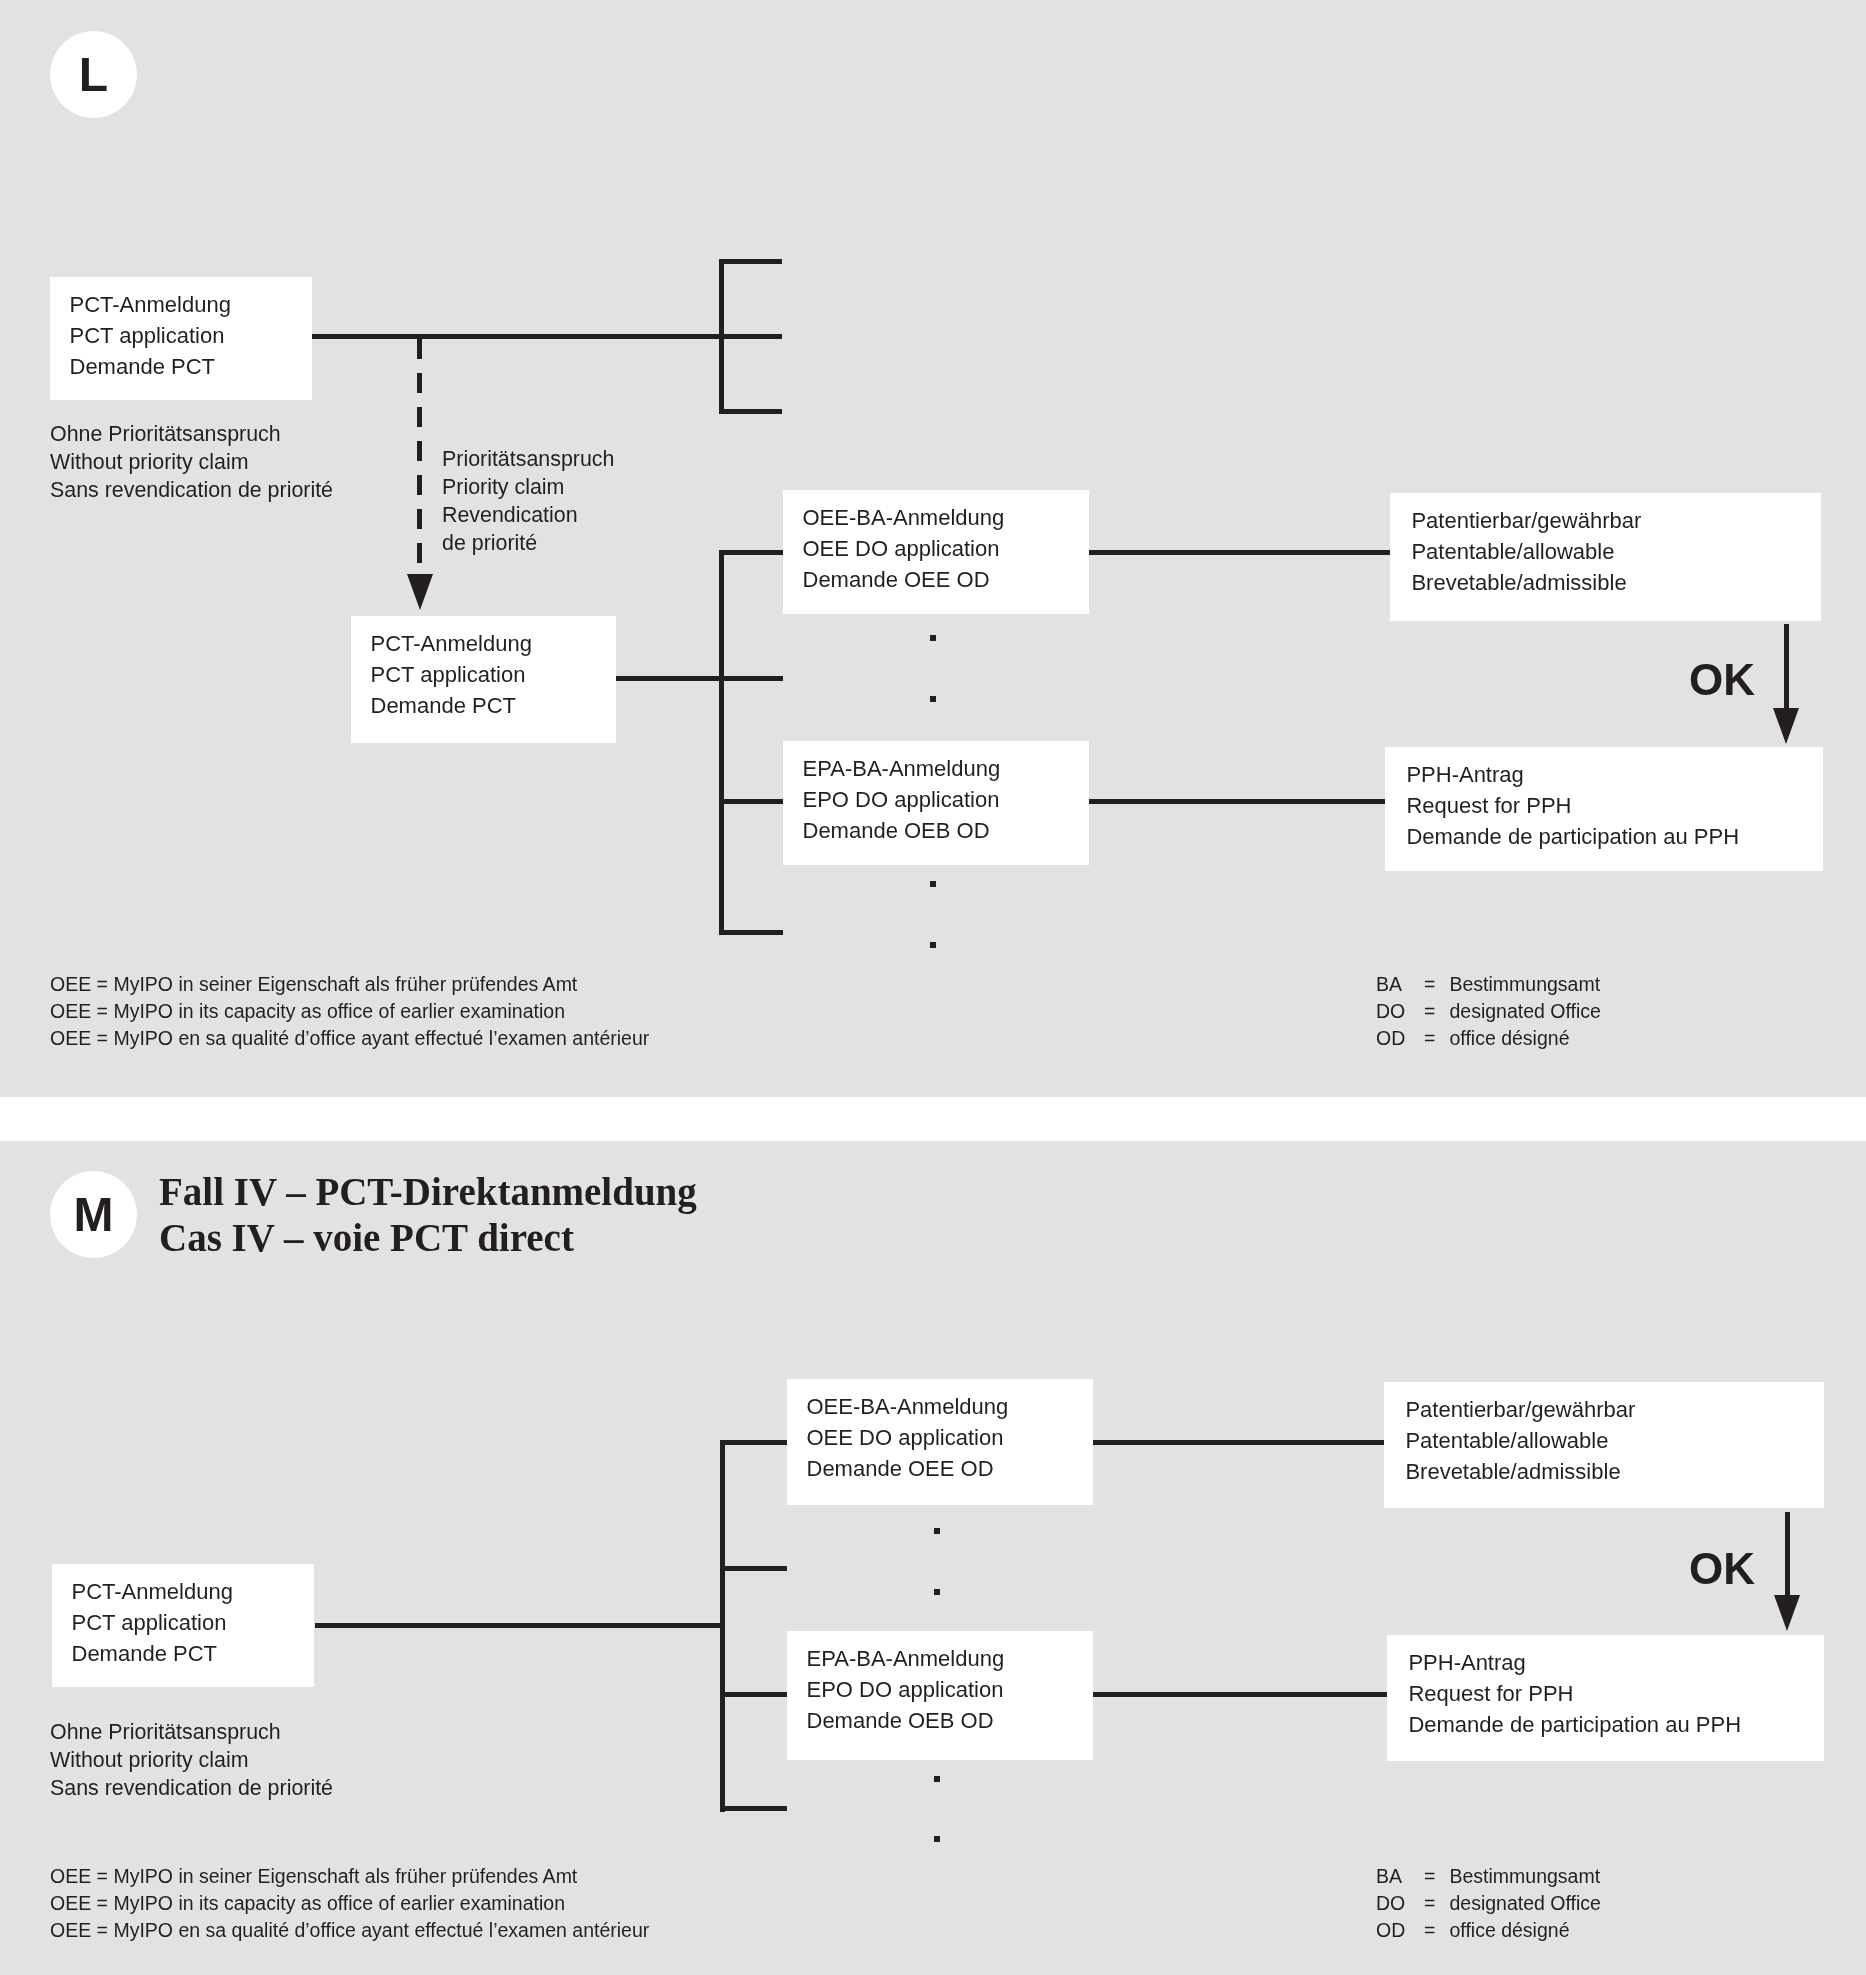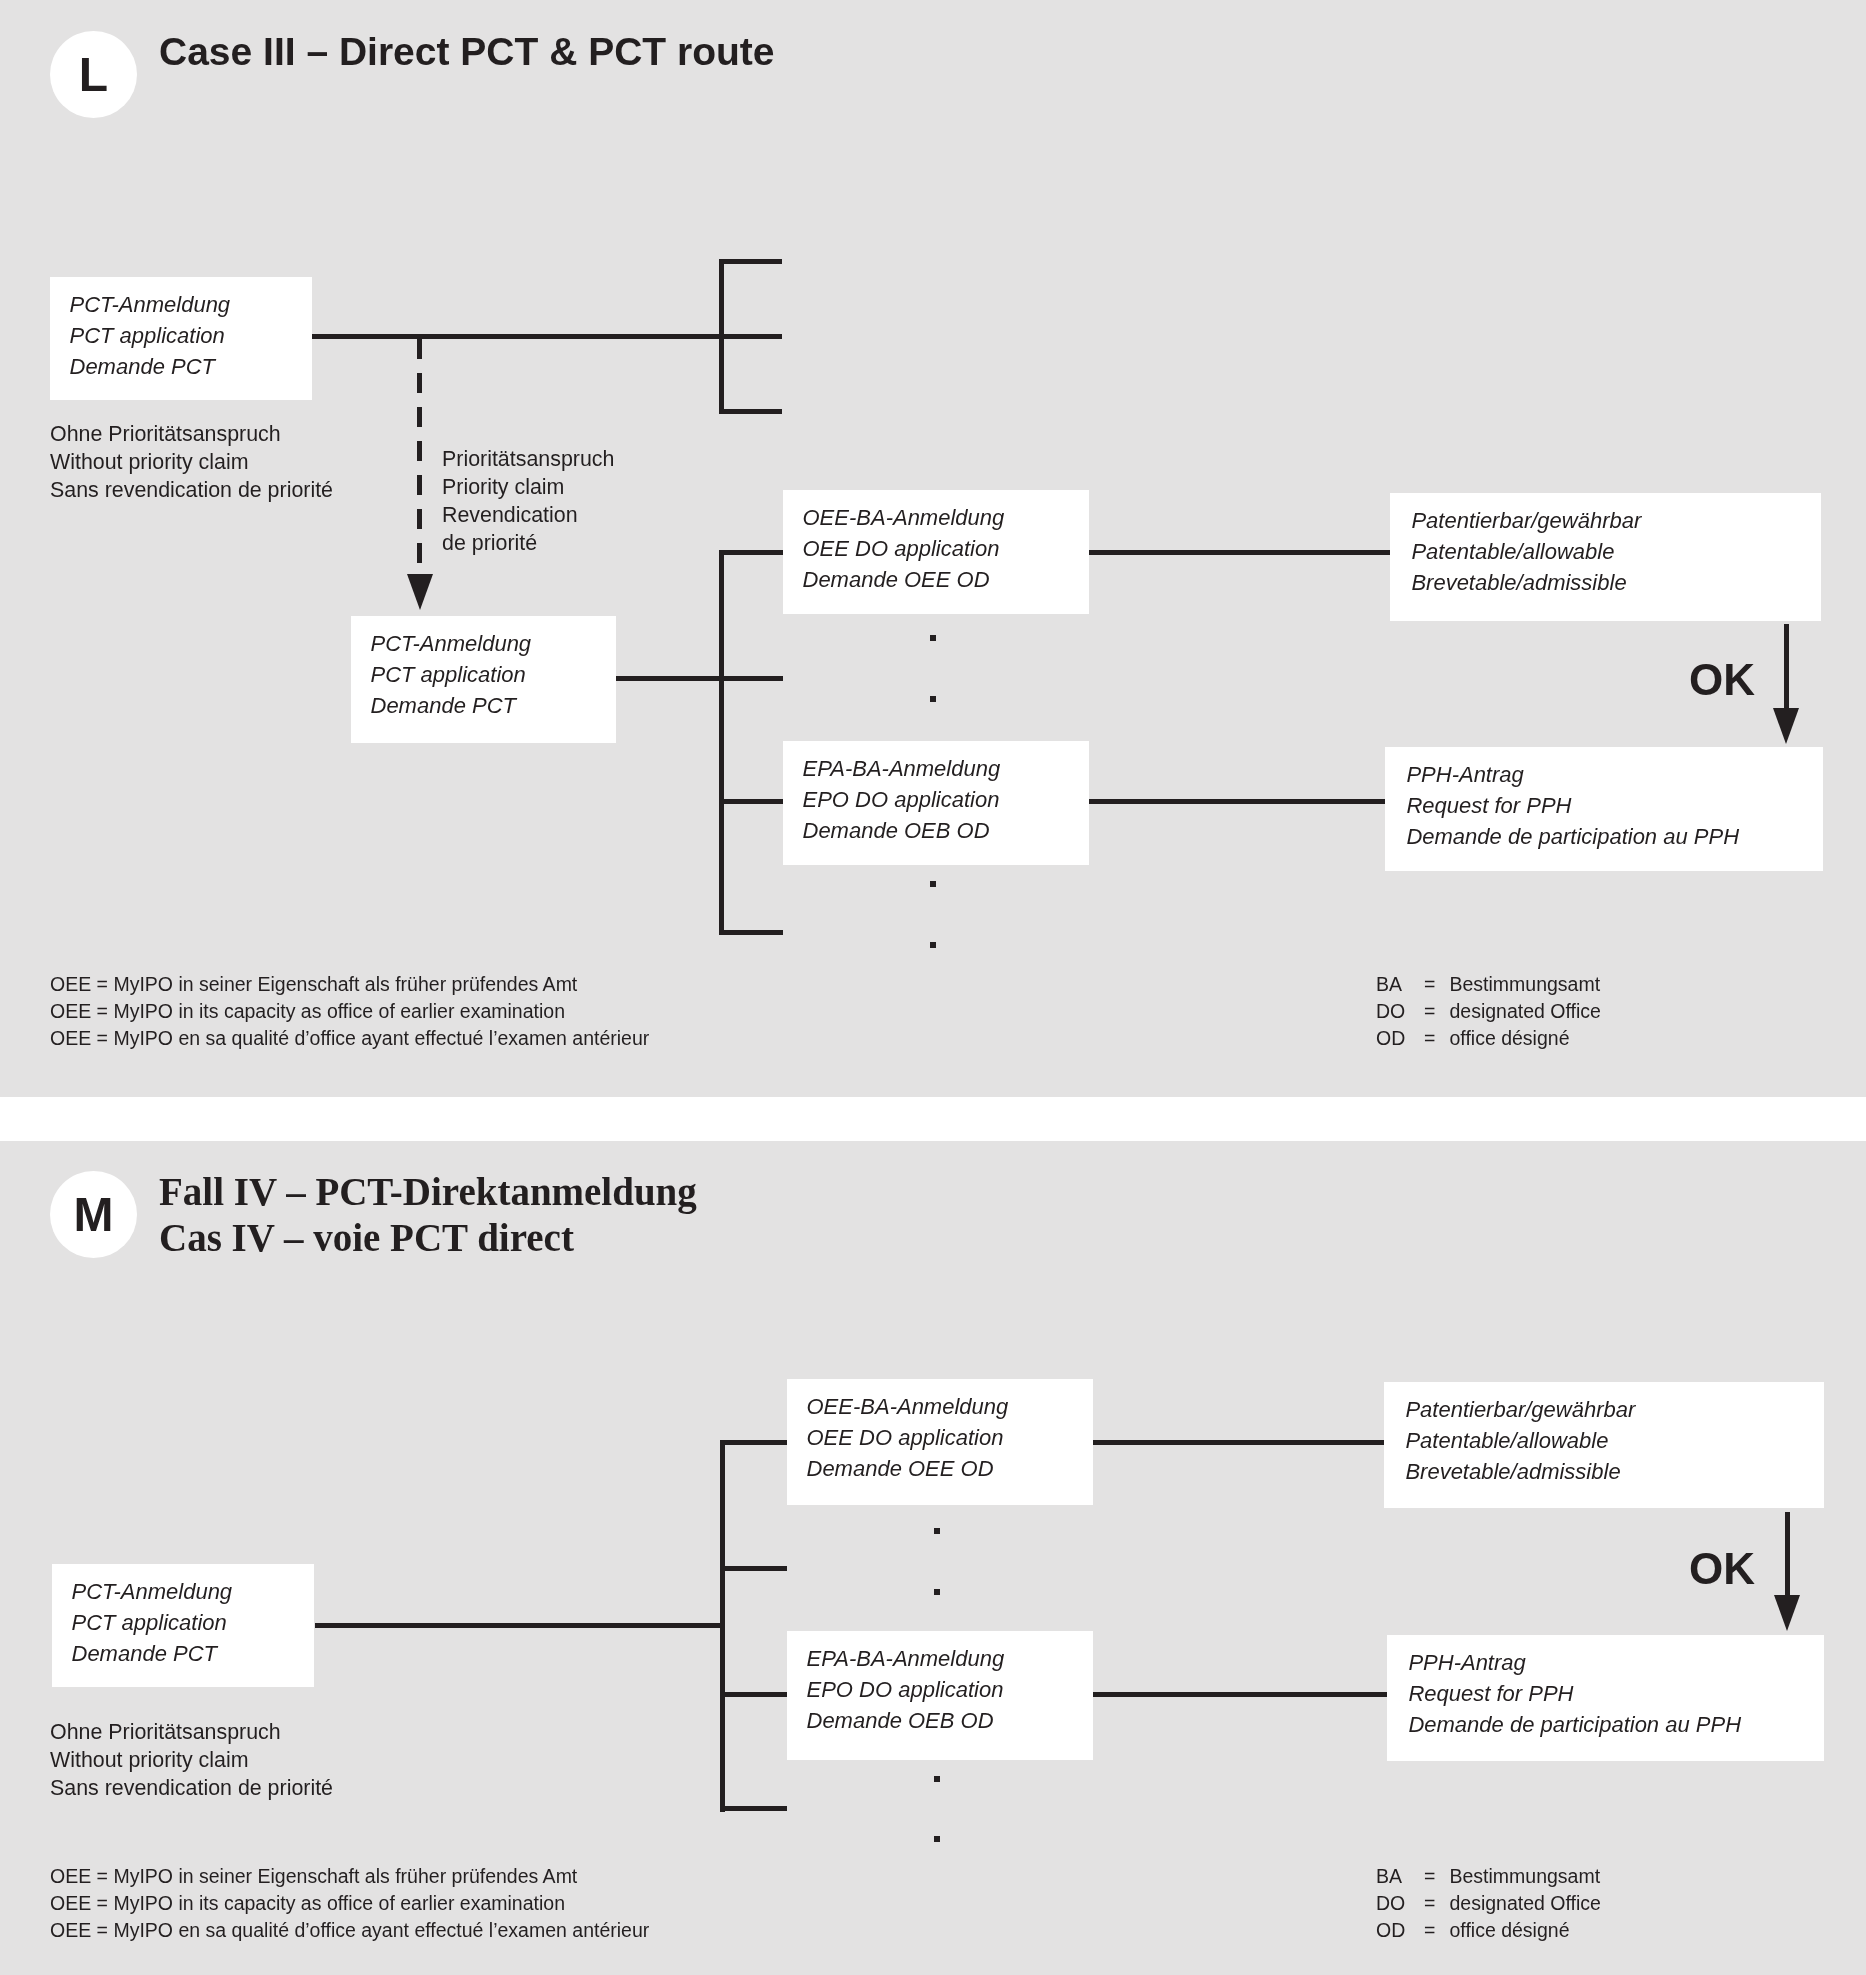--- a/index.html
+++ b/index.html
@@ -7,21 +7,21 @@
     position:relative;width:1867px;height:1975px;background:#ffffff;
     font-family:"Liberation Sans",sans-serif;color:#231f20;overflow:hidden;
   }
   .panel{position:absolute;left:0;width:1867px;background:#e3e2e2;}
   .badge{
     position:absolute;width:87px;height:87px;border-radius:50%;background:#ffffff;
     display:flex;align-items:center;justify-content:center;
     font-weight:bold;font-size:48px;line-height:1;
   }
   .title{position:absolute;font-weight:bold;font-size:39px;line-height:46px;white-space:nowrap;}
-  .box{position:absolute;background:#ffffff;font-style:italic;}
+  .box{position:absolute;background:#ffffff;}
   .bt{padding:12px 8.4px 0 19.5px;font-size:22px;line-height:31px;white-space:nowrap;}
   .h{position:absolute;height:5.1px;background:#231f20;}
   .v{position:absolute;width:5.1px;background:#231f20;}
   .dash{
     position:absolute;width:5.1px;
     background:repeating-linear-gradient(to bottom,#231f20 0 20.4px,transparent 20.4px 34px);
   }
   .ah{
     position:absolute;width:0;height:0;
     border-left:13.5px solid transparent;border-right:13.5px solid transparent;
@@ -42,21 +42,20 @@
 
 <div class="stage">
 
   <div class="panel" style="top:0;height:1097px;"></div>
 
   <div class="badge" style="left:50px;top:31px;">
     <span>L</span>
   </div>
 
   <div class="title" style="left:159px;top:29px;">
-    <div>Case III – Direct PCT &amp; PCT route</div>
   </div>
 
   <div class="box" style="left:50px;top:277px;width:262px;height:123px;">
     <div class="bt">
       <div>PCT-Anmeldung</div>
       <div>PCT application</div>
       <div>Demande PCT</div>
     </div>
   </div>
 

